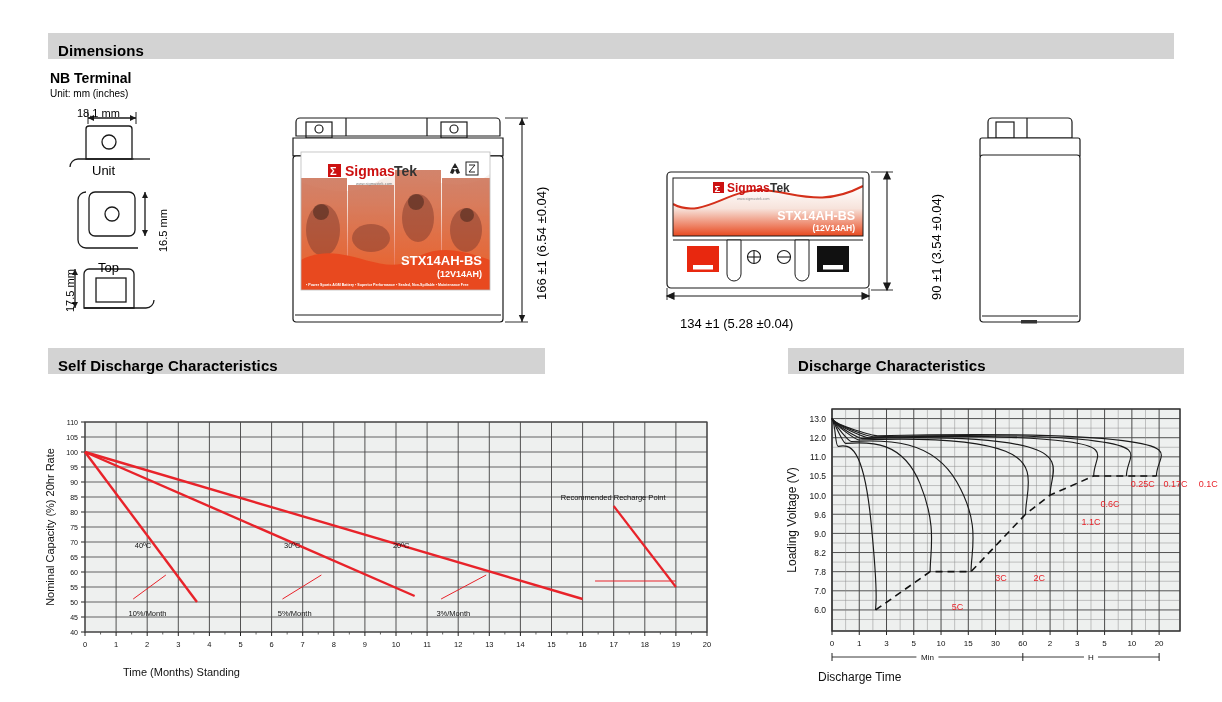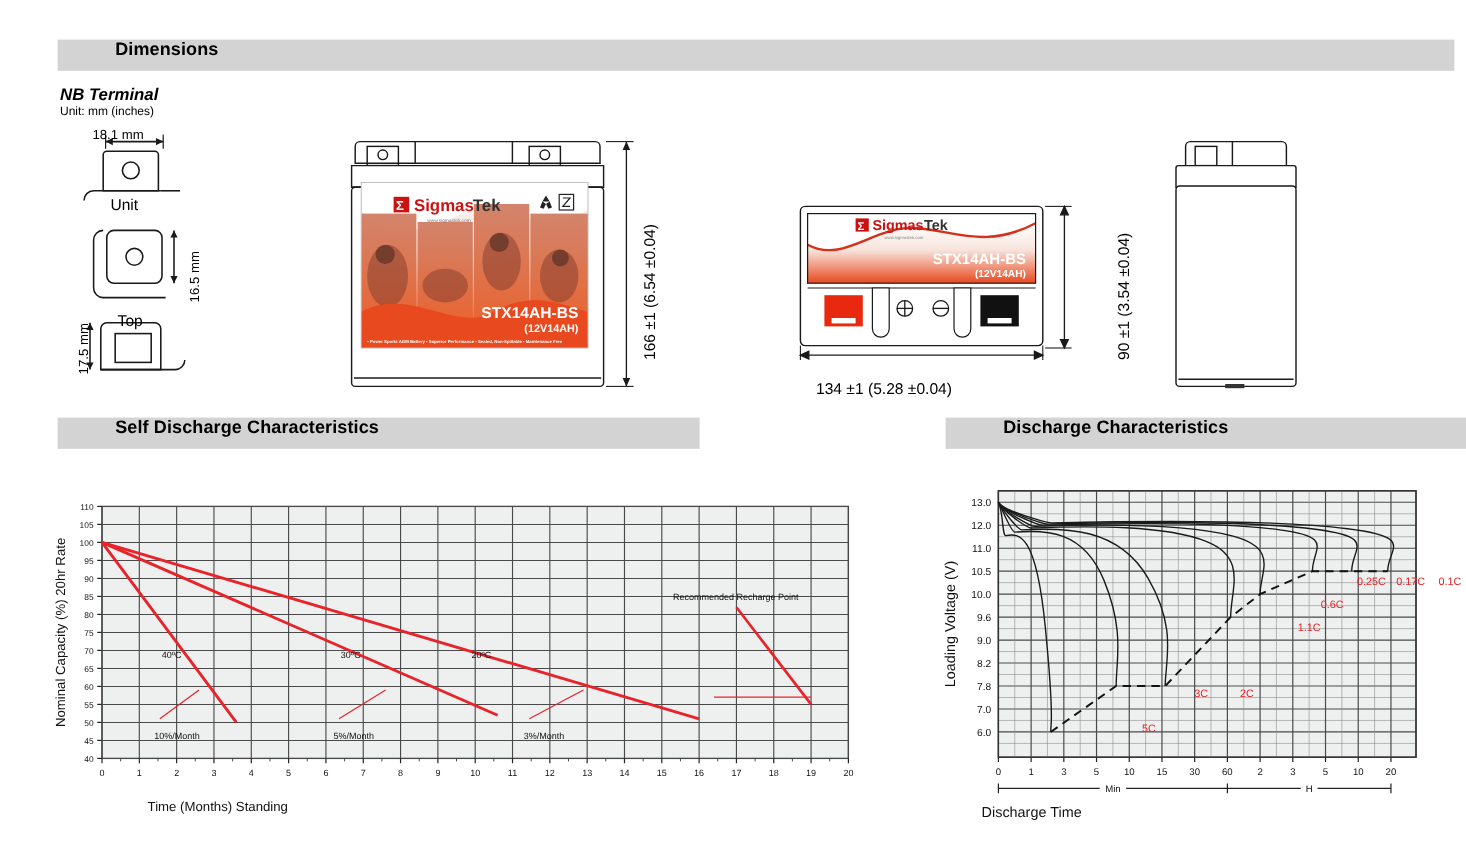--- a/index.html
+++ b/index.html
@@ -1,21 +1,21 @@
 <!DOCTYPE html>
 <html><head>
 <meta charset="utf-8">
 <style>
   html,body{margin:0;padding:0;background:#fff;}
   body{width:1222px;height:702px;position:relative;
        font-family:"Liberation Sans","DejaVu Sans",sans-serif;color:#000;}
-  .sec-head{position:absolute;background:#d3d3d3;height:26px;display:flex;align-items:flex-start;padding-left:38px;}
+  .sec-head{position:absolute;background:#d3d3d3;height:26px;display:flex;align-items:flex-end;}
   .sec-head span{font-size:15px;font-weight:bold;padding-left:10px;letter-spacing:.1px;}
   .lbl{position:absolute;font-size:11px;white-space:nowrap;}
-  .lbl-b{font-weight:bold;font-style:italic;}
+  .lbl-b{font-weight:bold;}
   .vert{transform-origin:0 0;transform:rotate(-90deg);}
   svg{display:block;overflow:visible;}
   text{font-family:"Liberation Sans","DejaVu Sans",sans-serif;}
 </style>
 </head>
 <body>
 
 <div class="sec-head" style="left:48px;top:33px;width:1126px;">
   <span>Dimensions</span>
 </div>

